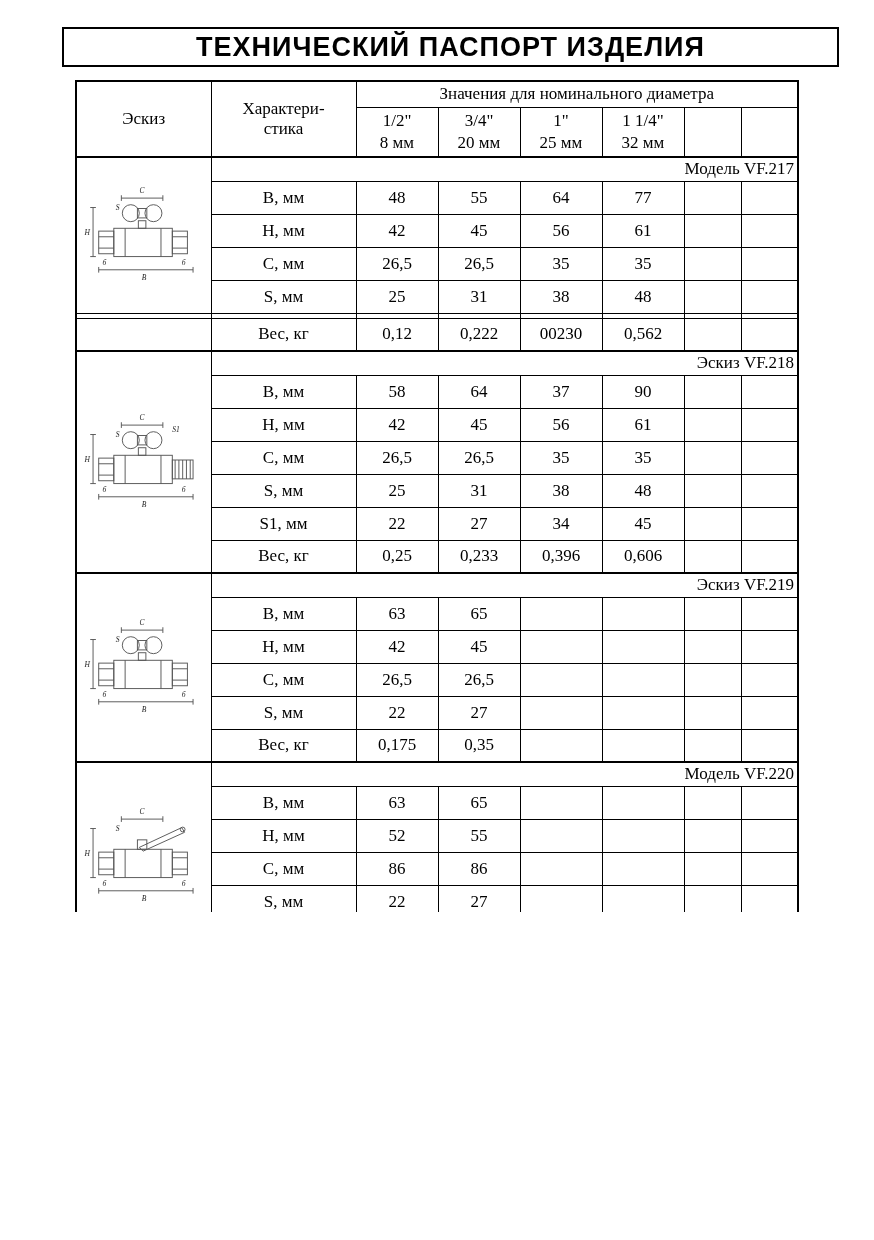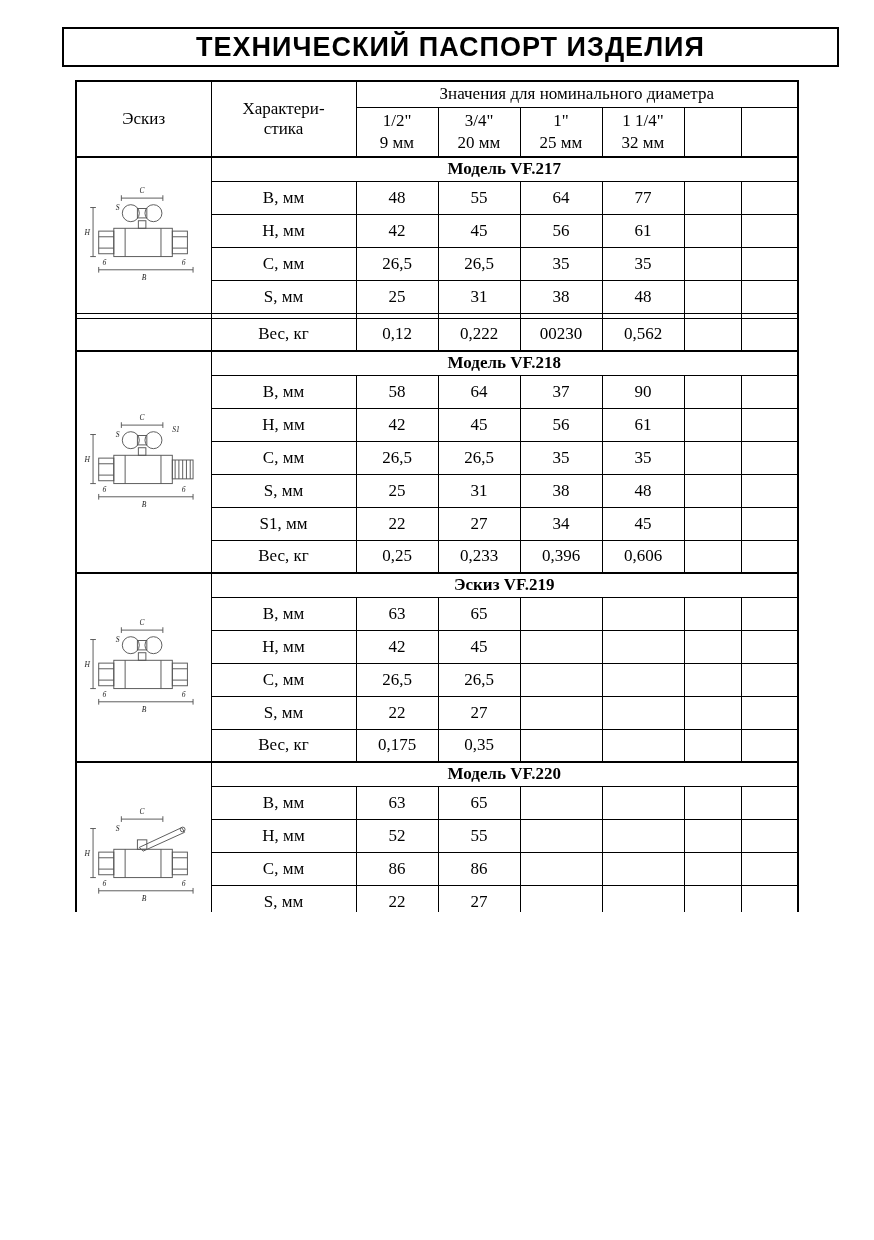--- a/index.html
+++ b/index.html
@@ -22,21 +22,21 @@
   }
   .spec th, .spec td {
     border: 1px solid #000; font-size: 17px; text-align: center;
     vertical-align: middle; padding: 1px 3px; overflow: hidden;
     font-weight: 400;
   }
   .h-sketch, .h-char { font-weight: 700; vertical-align: top; padding-top: 3px; height: 26px; }
   .h-values { font-weight: 700; height: 26px; }
   .h-size { height: 50px; vertical-align: top; padding-top: 4px; line-height: 1.3; }
   tr.model-header-row td { border-top: 2px solid #000; }
-  td.model-name { font-weight: 700; height: 24px; }
+  td.model-name { font-weight: 400; height: 24px; text-align: right; }
   td.sketch-cell { padding: 1px; vertical-align: middle; }
   tr.data-row td { height: 33px; }
   tr.spacer-row td { height: 5px; padding: 0; }
   .page-number { position: absolute; left: 812px; top: 1183px; font-size: 18px; }
 </style>
 </head>
 <body>
 
 <div class="page">
 
@@ -60,21 +60,21 @@
         <th class="h-sketch" rowspan="2">Эскиз</th>
         <th class="h-char" rowspan="2">
           <span>Характери-</span><br>
           <span>стика</span>
         </th>
         <th class="h-values" colspan="6">Значения для номинального диаметра</th>
       </tr>
       <tr>
         <th class="h-size">
           <div>1/2"</div>
-          <div>9 мм</div>
+          <div>8 мм</div>
         </th>
         <th class="h-size">
           <div>3/4"</div>
           <div>20 мм</div>
         </th>
         <th class="h-size">
           <div>1"</div>
           <div>25 мм</div>
         </th>
         <th class="h-size">
@@ -203,21 +203,21 @@
               <circle cx="74" cy="32" r="9" stroke="#555" stroke-width="1" fill="none"></circle>
               <rect x="57" y="27" width="10" height="10" stroke="#555" stroke-width="1" fill="none"></rect>
               <text x="62" y="11" font-size="8" font-style="italic" fill="#222" text-anchor="middle" font-family="Liberation Serif, serif">C</text>
               <text x="1" y="55" font-size="8" font-style="italic" fill="#222" text-anchor="start" font-family="Liberation Serif, serif">H</text>
               <text x="38" y="29" font-size="8" font-style="italic" fill="#222" text-anchor="end" font-family="Liberation Serif, serif">S</text>
               <text x="94" y="23" font-size="8" font-style="italic" fill="#222" text-anchor="start" font-family="Liberation Serif, serif">S1</text>
               <text x="64" y="103" font-size="8" font-style="italic" fill="#222" text-anchor="middle" font-family="Liberation Serif, serif">B</text>
               <text x="22" y="87" font-size="8" font-style="italic" fill="#222" text-anchor="middle" font-family="Liberation Serif, serif">б</text>
               <text x="106" y="87" font-size="8" font-style="italic" fill="#222" text-anchor="middle" font-family="Liberation Serif, serif">б</text>
             </svg></td>
-          <td class="model-name" colspan="7">Модель VF.218</td>
+          <td class="model-name" colspan="7">Эскиз VF.218</td>
         </tr>
         <tr class="data-row">
           <td class="row-label">B, мм</td>
           <td class="value-cell">58</td>
           <td class="value-cell">64</td>
           <td class="value-cell">37</td>
           <td class="value-cell">90</td>
           <td class="value-cell"></td>
           <td class="value-cell"></td>
         </tr>

